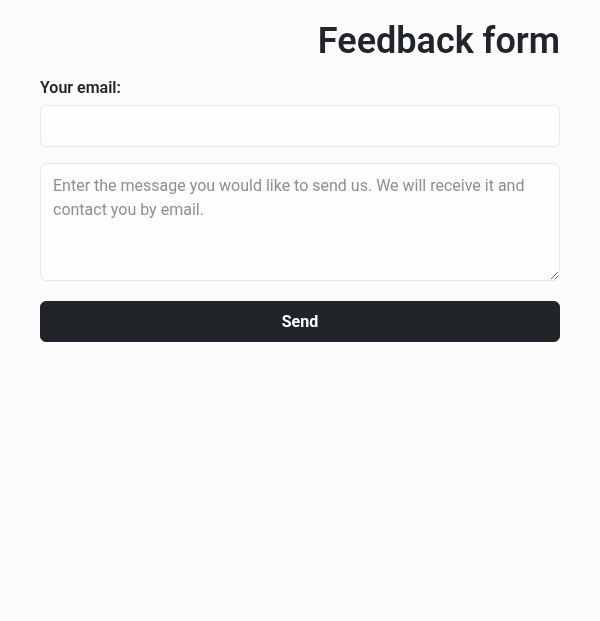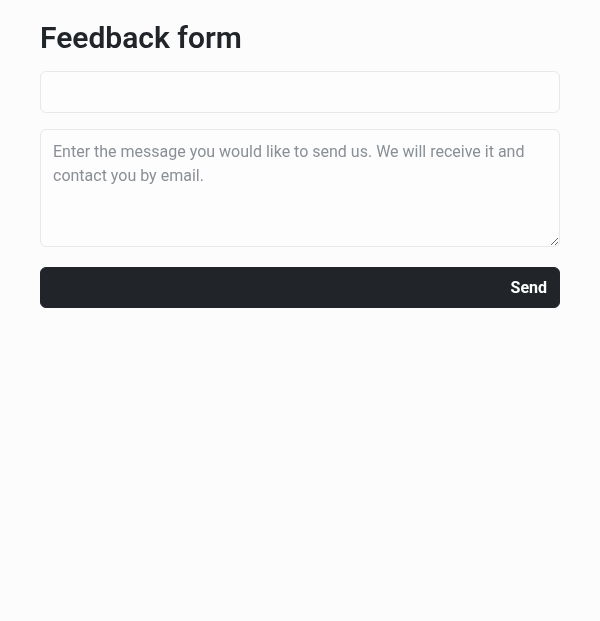--- a/index.html
+++ b/index.html
@@ -8,22 +8,22 @@
       padding: 0;
     }
     body {
       font-family: -apple-system, BlinkMacSystemFont, "Segoe UI", Roboto, "Helvetica Neue", Arial, sans-serif;
       background: #fcfcfc;
       width: 600px;
       height: 621px;
       padding: 20px 40px;
     }
     .form-title {
-      text-align: left;
-      font-size: 30px;
+      text-align: right;
+      font-size: 36px;
       font-weight: 600;
       color: #212529;
       margin-bottom: 16px;
     }
     .form-group {
       margin-bottom: 16px;
     }
     .form-label {
       display: block;
       font-size: 16px;
@@ -63,32 +63,33 @@
     .submit-button {
       width: 100%;
       padding: 10px 12px;
       font-size: 16px;
       font-weight: 700;
       color: #ffffff;
       background-color: #212529;
       border: 1px solid #212529;
       border-radius: 6px;
       cursor: pointer;
-      text-align: right;
+      text-align: center;
       font-family: inherit;
     }
   </style>
 </head>
 <body>
 
 
 
 <h1 class="form-title">Feedback form</h1>
 
 <div class="form-group">
+  <label class="form-label">Your email:</label>
   <input type="email" class="form-input" value="" style="">
 </div>
 
 <div class="form-group">
   <textarea class="form-textarea" placeholder="Enter the message you would like to send us. We will receive it and contact you by email." style=""></textarea>
 </div>
 
 <button class="submit-button">Send</button>
 
 

